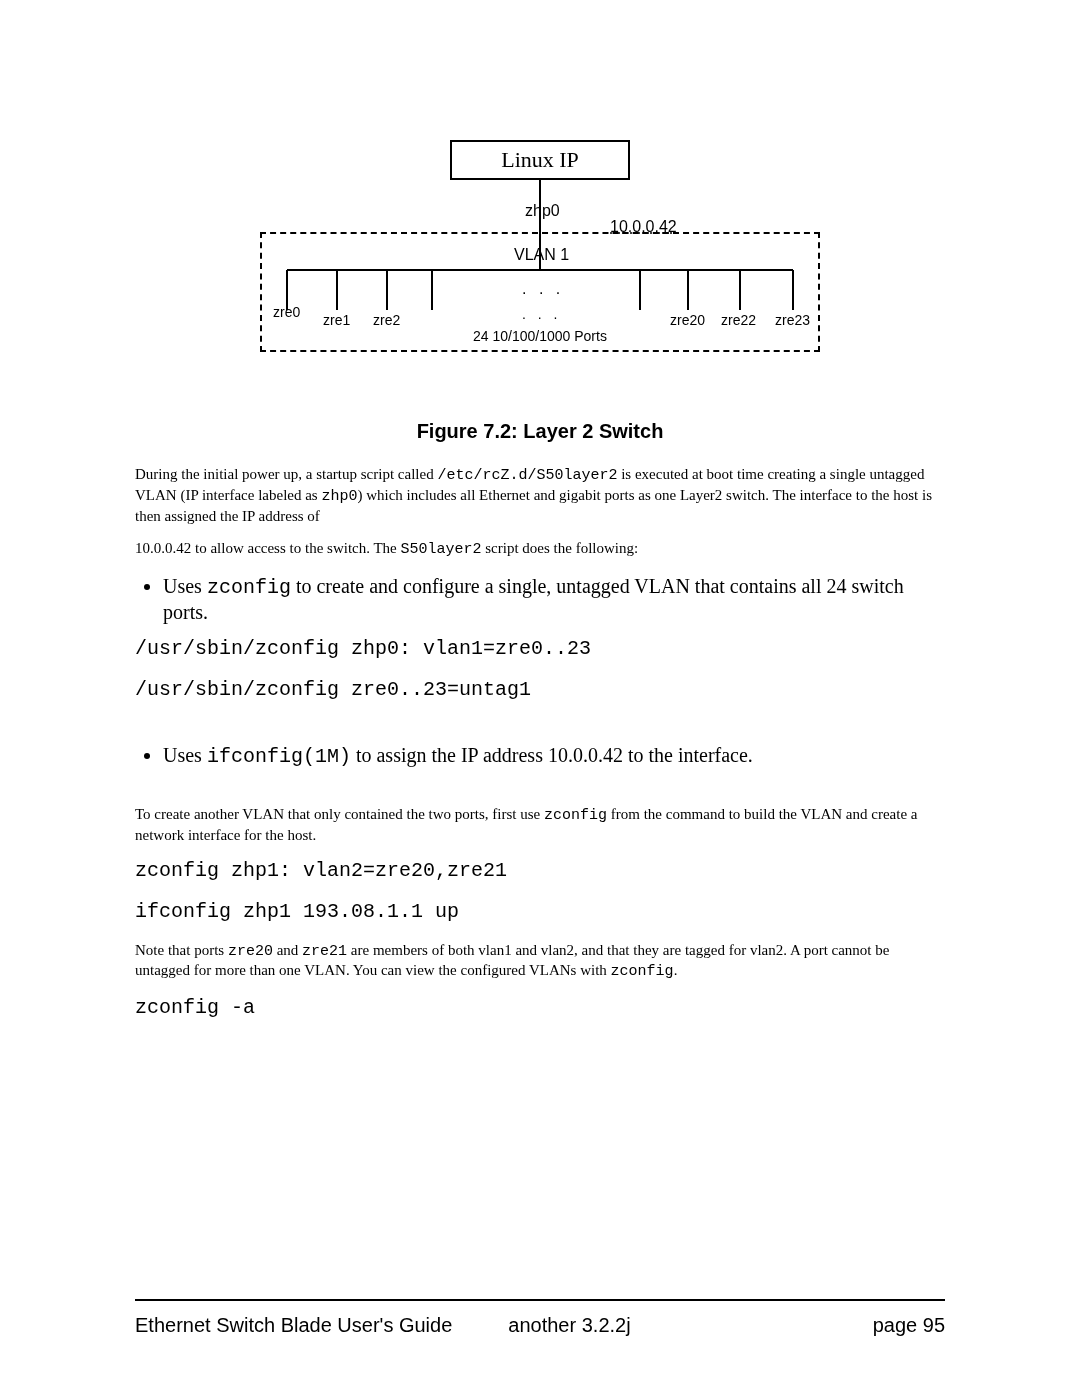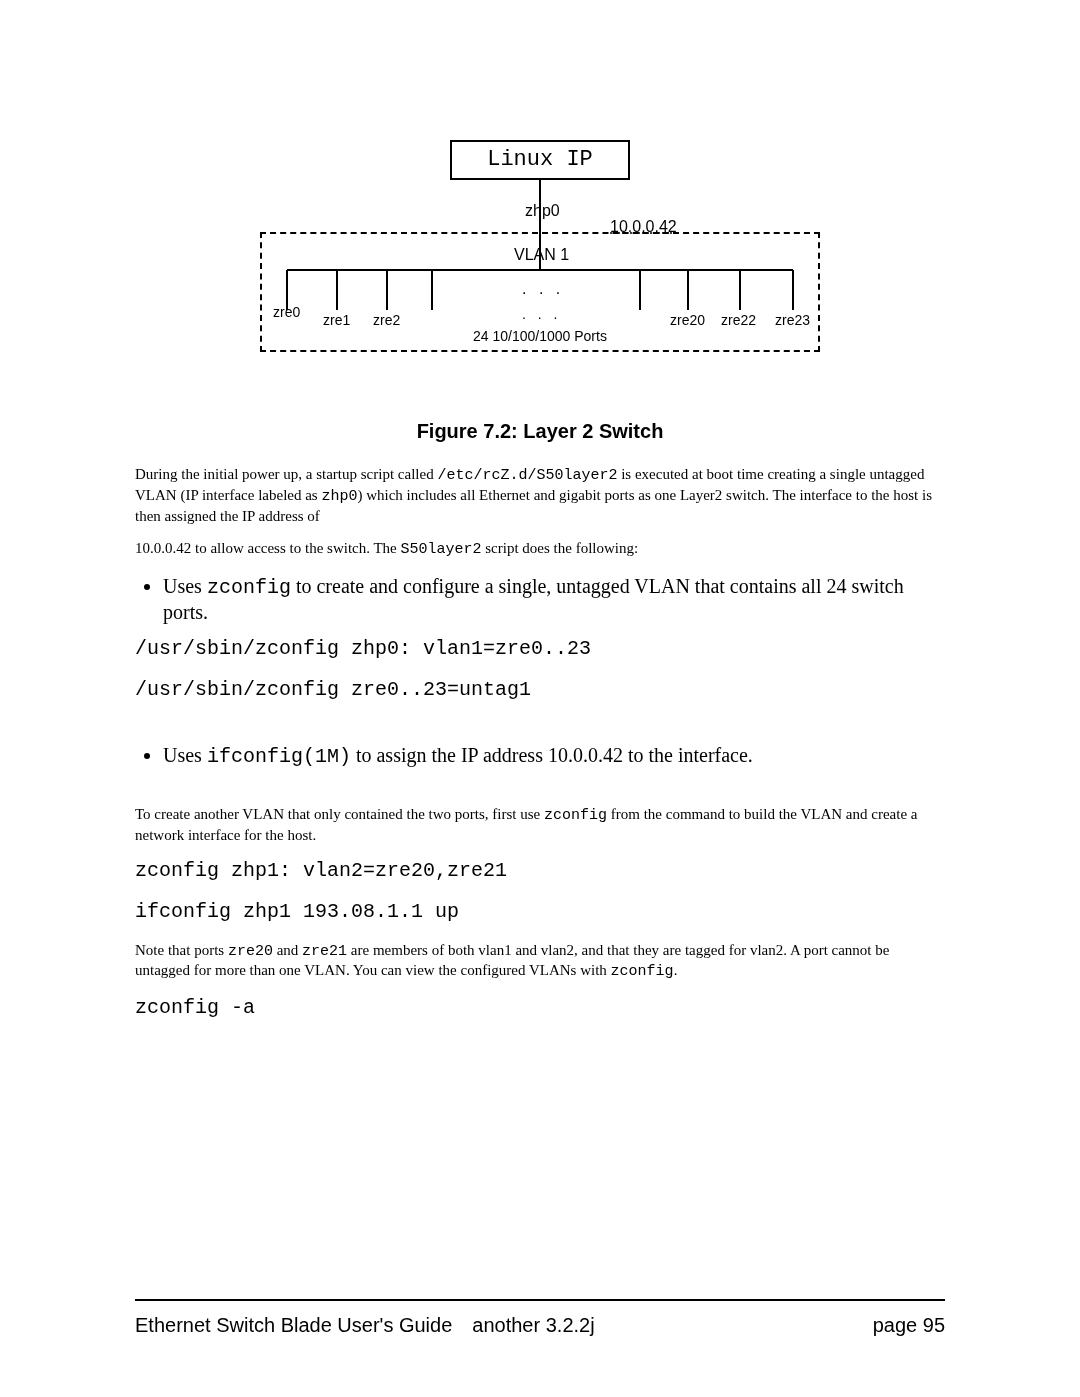--- a/index.html
+++ b/index.html
@@ -25,21 +25,21 @@
   }
   .linux-box {
     position: absolute;
     left: 190px;
     top: 0;
     width: 180px;
     height: 40px;
     border: 2px solid #000;
     box-sizing: border-box;
     text-align: center;
-    font-family: Liberation Mono, monospace;
+    font-family: Liberation Serif, serif;
     font-size: 22px;
     line-height: 36px;
   }
   .dashed-box {
     position: absolute;
     left: 0;
     top: 92px;
     width: 560px;
     height: 120px;
     border: 2px dashed #000;
@@ -102,21 +102,21 @@
   .footer {
     position: absolute;
     left: 135px;
     right: 135px;
     bottom: 60px;
     font-family: Arial, Helvetica, sans-serif;
     font-size: 20px;
     display: flex;
     justify-content: space-between;
   }
-  .footer .left-group { display: flex; gap: 20px; }
+  .footer .left-group { display: flex; gap: 56px; }
 </style>
 </head>
 <body>
 
 <div class="page">
 
   <div class="diagram-wrap">
     <div class="linux-box">Linux  IP</div>
 
     <svg class="diagram-svg" viewBox="0 0 560 220">

